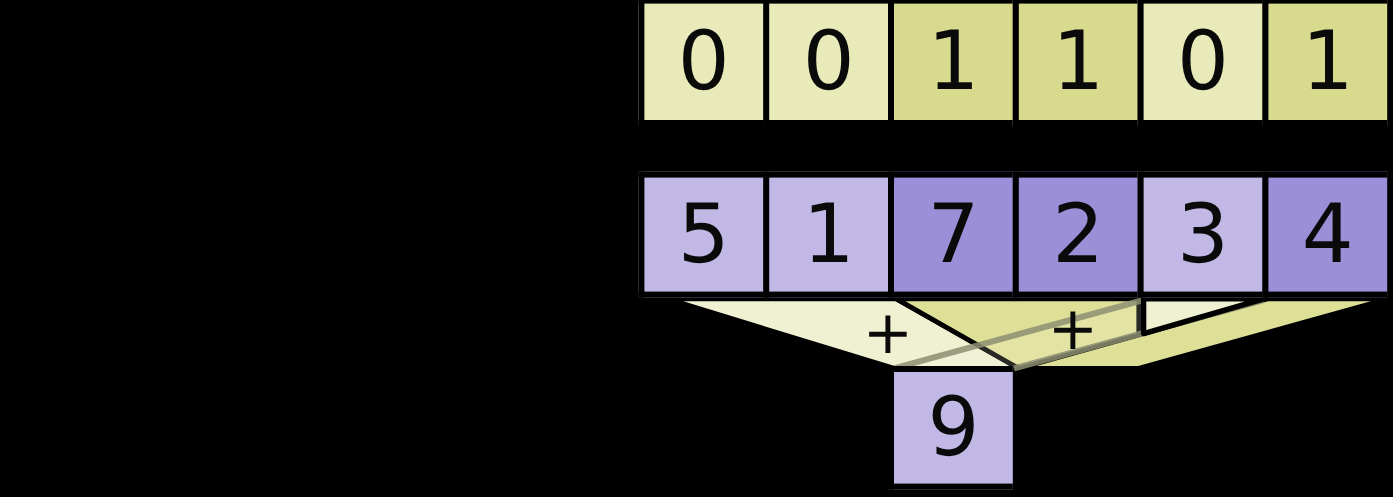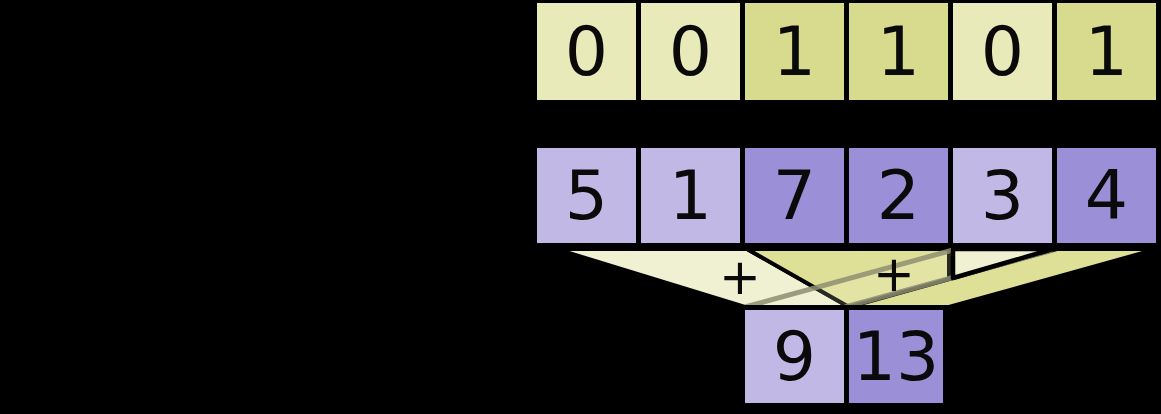--- a/index.html
+++ b/index.html
@@ -86,19 +86,18 @@
     <div class="cell val-off">5</div>
     <div class="cell val-off">1</div>
     <div class="cell val-on">7</div>
     <div class="cell val-on">2</div>
     <div class="cell val-off">3</div>
     <div class="cell val-on">4</div>
   </div>
 
   <div class="row row-results">
     <div class="cell val-off">9</div>
-    <div class="cell val-on last">13</div>
   </div>
 
   <div class="plus plus-left">+</div>
   <div class="plus plus-right">+</div>
 
 </div>
 
 </body></html>

